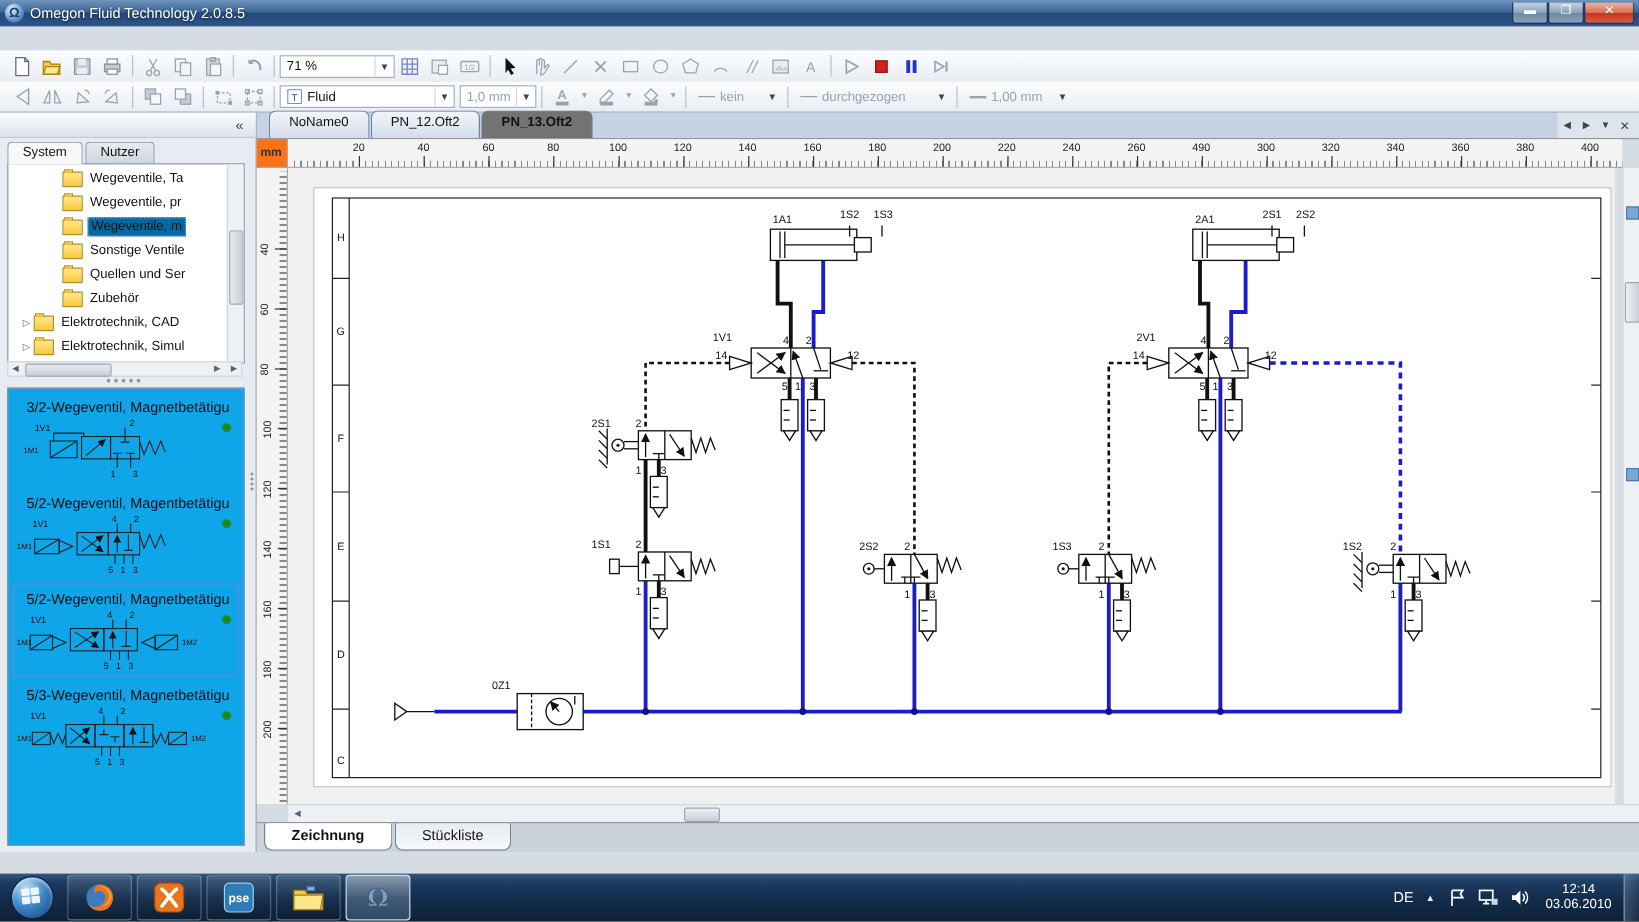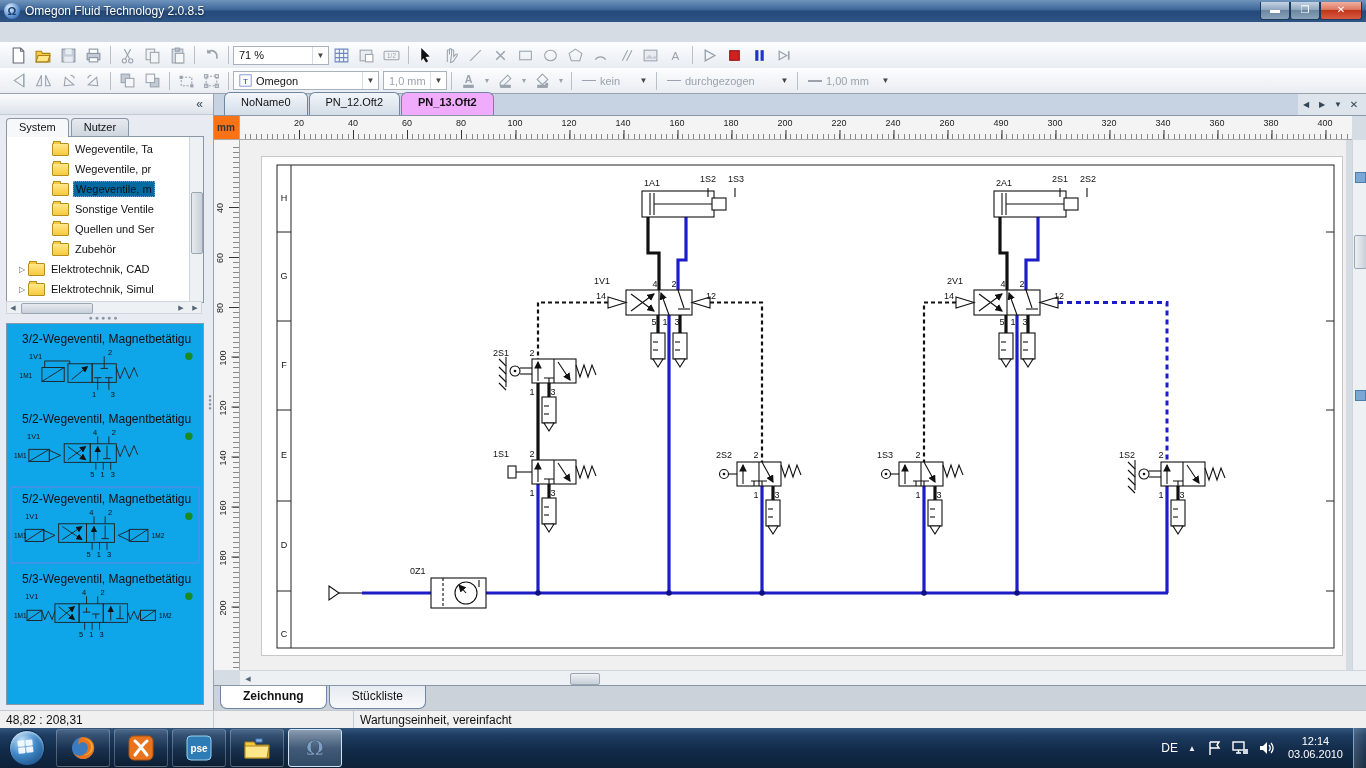--- a/index.html
+++ b/index.html
@@ -73,21 +73,21 @@
   .pvitem{position:relative;margin:2px 3px;padding:2px 2px 0 2px;border:2px solid transparent;}
   .pvitem.sel{border:2px solid #3d95e8;border-radius:2px;}
   .pvtitle{font-size:12px;padding:2px 0 0 8px;white-space:nowrap;overflow:hidden;}
   .pvsvg{display:block;}
   
   .canvascol{position:absolute;left:214px;top:0;width:1152px;height:616px;}
   .doctabs{position:absolute;left:0;top:0;width:100%;height:22px;background:#c7d3e2;
     border-bottom:1px solid #8a97a6;display:flex;align-items:flex-end;padding-left:10px;box-sizing:border-box;}
   .dtab{height:19px;padding:3px 16px 0 16px;font-size:11px;border:1px solid #6f86a2;border-bottom:none;
     border-radius:6px 6px 0 0;background:linear-gradient(#f2f6fa,#d4dde8);margin-right:1px;}
-  .dtab.active{background:#f0abfc;font-weight:bold;position:relative;z-index:2;text-align:right;}
+  .dtab.active{background:#737373;font-weight:bold;position:relative;z-index:2;text-align:right;}
   .tabctrl{margin-left:auto;display:flex;align-items:center;height:100%;padding-right:4px;background:#dde4ec;}
   .tabctrl span{width:16px;text-align:center;font-size:8px;color:#345;}
   .rulercorner{position:absolute;left:0;top:22px;width:26px;height:24px;background:#f97316;
     border-right:1px solid #aaa;border-bottom:1px solid #aaa;box-sizing:border-box;
     font-size:10px;font-weight:bold;color:#333;display:flex;align-items:center;padding-left:3px;}
   .hruler{position:absolute;left:26px;top:22px;width:1112px;height:24px;background:#f4f4f4;
     border-bottom:1px solid #aaa;box-sizing:border-box;overflow:hidden;
     background-image:repeating-linear-gradient(90deg,#888 0 1px,transparent 1px 5.4px);
     background-size:1112px 6px;background-position:5px 18px;background-repeat:no-repeat;}
   .hruler .rtick{position:absolute;top:2px;transform:translateX(-50%);font-size:9px;color:#222;}
@@ -373,21 +373,21 @@
           <rect x="1.5" y="11.5" width="3" height="3" fill="none" stroke="#9aa3ad"></rect>
           <rect x="11.5" y="11.5" width="3" height="3" fill="none" stroke="#9aa3ad"></rect>
         </svg>
       </span>
     <span class="vsep"></span>
     <span class="combo" style="width:146px">
       <svg class="ic" viewBox="0 0 16 16" style="width:13px;height:13px;margin-right:4px">
           <rect x="1" y="1" width="14" height="14" fill="#fff" stroke="#6d86c9"></rect>
           <text x="8" y="12" font-size="10" fill="#2244aa" text-anchor="middle">T</text>
         </svg>
-      <span>Omegon</span>
+      <span>Fluid</span>
       <span class="arr">▼</span>
     </span>
     <span class="combo dis" style="width:64px;margin-left:4px">
       <span>1,0 mm</span>
       <span class="arr">▼</span>
     </span>
     <span class="vsep"></span>
     <span class="tbtn">
         <svg class="ic" viewBox="0 0 16 16">
           <text x="8" y="10" font-size="10" fill="#9aa3ad" text-anchor="middle" font-weight="bold">A</text>
@@ -962,25 +962,20 @@
         <span class="sarw" style="left:2px;top:3px">◀</span>
         <div class="hthumb"></div>
       </div>
       <div class="bottomtabs">
         <span class="btab active">Zeichnung</span>
         <span class="btab">Stückliste</span>
       </div>
     </div>
   </div>
 
-  <div class="statusbar">
-    <span class="scell" style="width:214px">48,82 : 208,31</span>
-    <span class="scell" style="width:140px"></span>
-    <span class="scell" style="flex:1;border-right:none">Wartungseinheit, vereinfacht</span>
-  </div>
 
   <div class="taskbar">
     <span class="orb">
       <span class="orbc">
           <span class="orbflag">
             <i></i>
             <i></i>
             <i></i>
             <i></i>
           </span>

